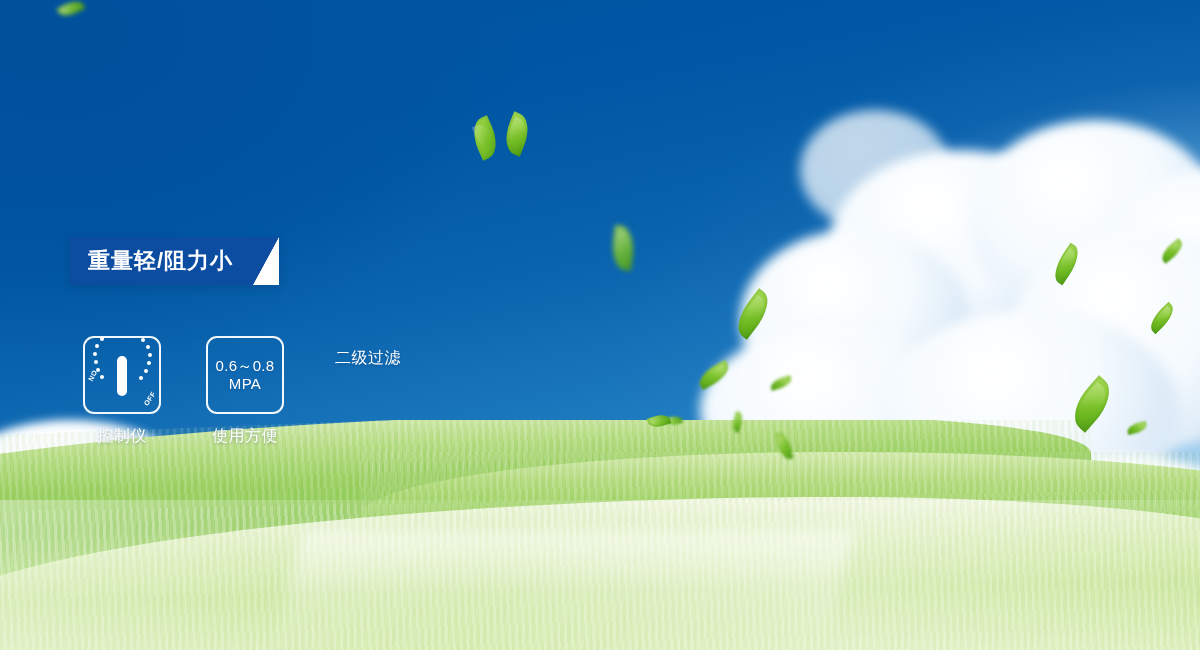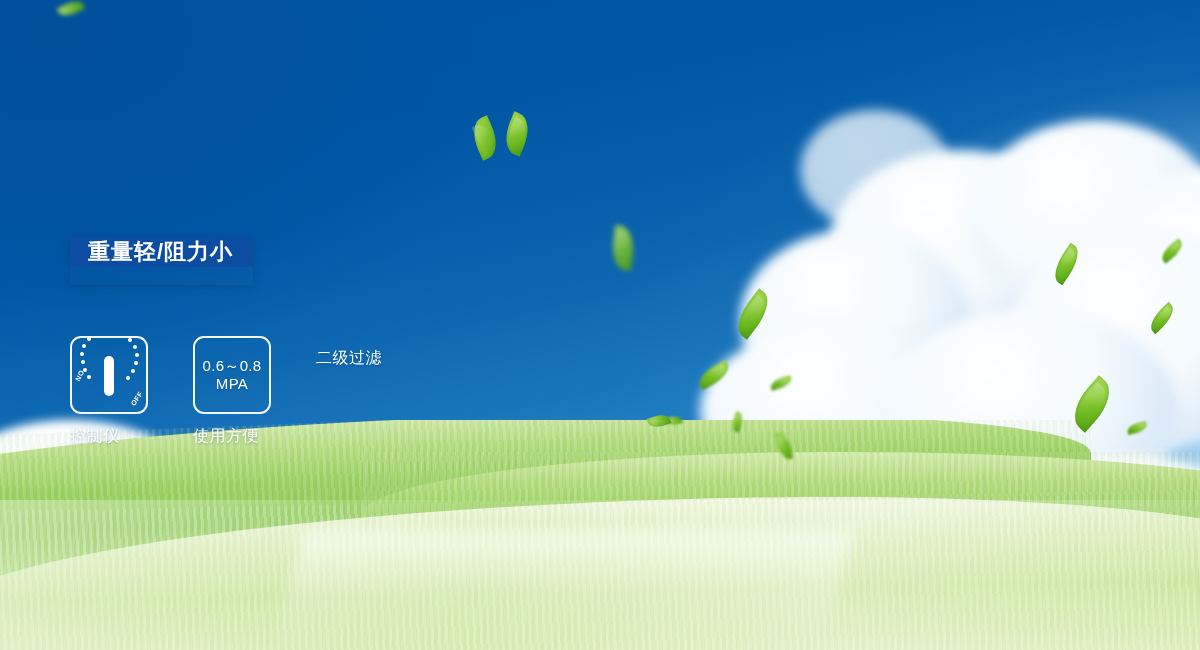--- a/index.html
+++ b/index.html
@@ -128,21 +128,20 @@
   .sprout { position:absolute; left:470px; top:112px; width:70px; height:50px; }
   .sprout .leaf { width:22px; height:40px; }
   .sprout .sl { left:4px;  top:6px;  transform:rotate(-24deg); border-radius:72% 0 72% 0; }
   .sprout .sr { left:36px; top:2px;  transform:rotate(22deg); }
 
   
   .subbar {
     position:absolute; left:70px; top:237px;
     height:48px; display:flex; align-items:stretch;
     box-shadow:0 2px 8px rgba(0,35,80,.22);
-    flex-direction:column;
   }
   .sub-dark {
     background:#0c4da2; color:#ffffff;
     display:flex; align-items:center;
     padding:0 20px 0 18px;
     font-size:22px; font-weight:700; letter-spacing:1px;
     position:relative; z-index:2;
   }
   .sub-slant {
     width:26px; position:relative; z-index:2;
@@ -153,21 +152,21 @@
     display:flex; align-items:center;
     padding:0 20px 0 8px;
     font-size:22px; font-weight:700; letter-spacing:1px;
   }
 
   
   .features {
     position:absolute; left:70px; top:336px;
     display:flex; gap:19px;
   }
-  .feature { width:104px; display:flex; flex-direction:column; }
+  .feature { width:104px; display:flex; flex-direction:column; align-items:center; }
   .fbox {
     width:78px; height:78px;
     border:2px solid rgba(255,255,255,.95);
     border-radius:11px;
     display:flex; align-items:center; justify-content:center;
     position:relative; overflow:hidden;
   }
   .ftext {
     color:#ffffff; text-align:center; line-height:1.18;
     font-size:15px; font-weight:400; letter-spacing:.3px;

